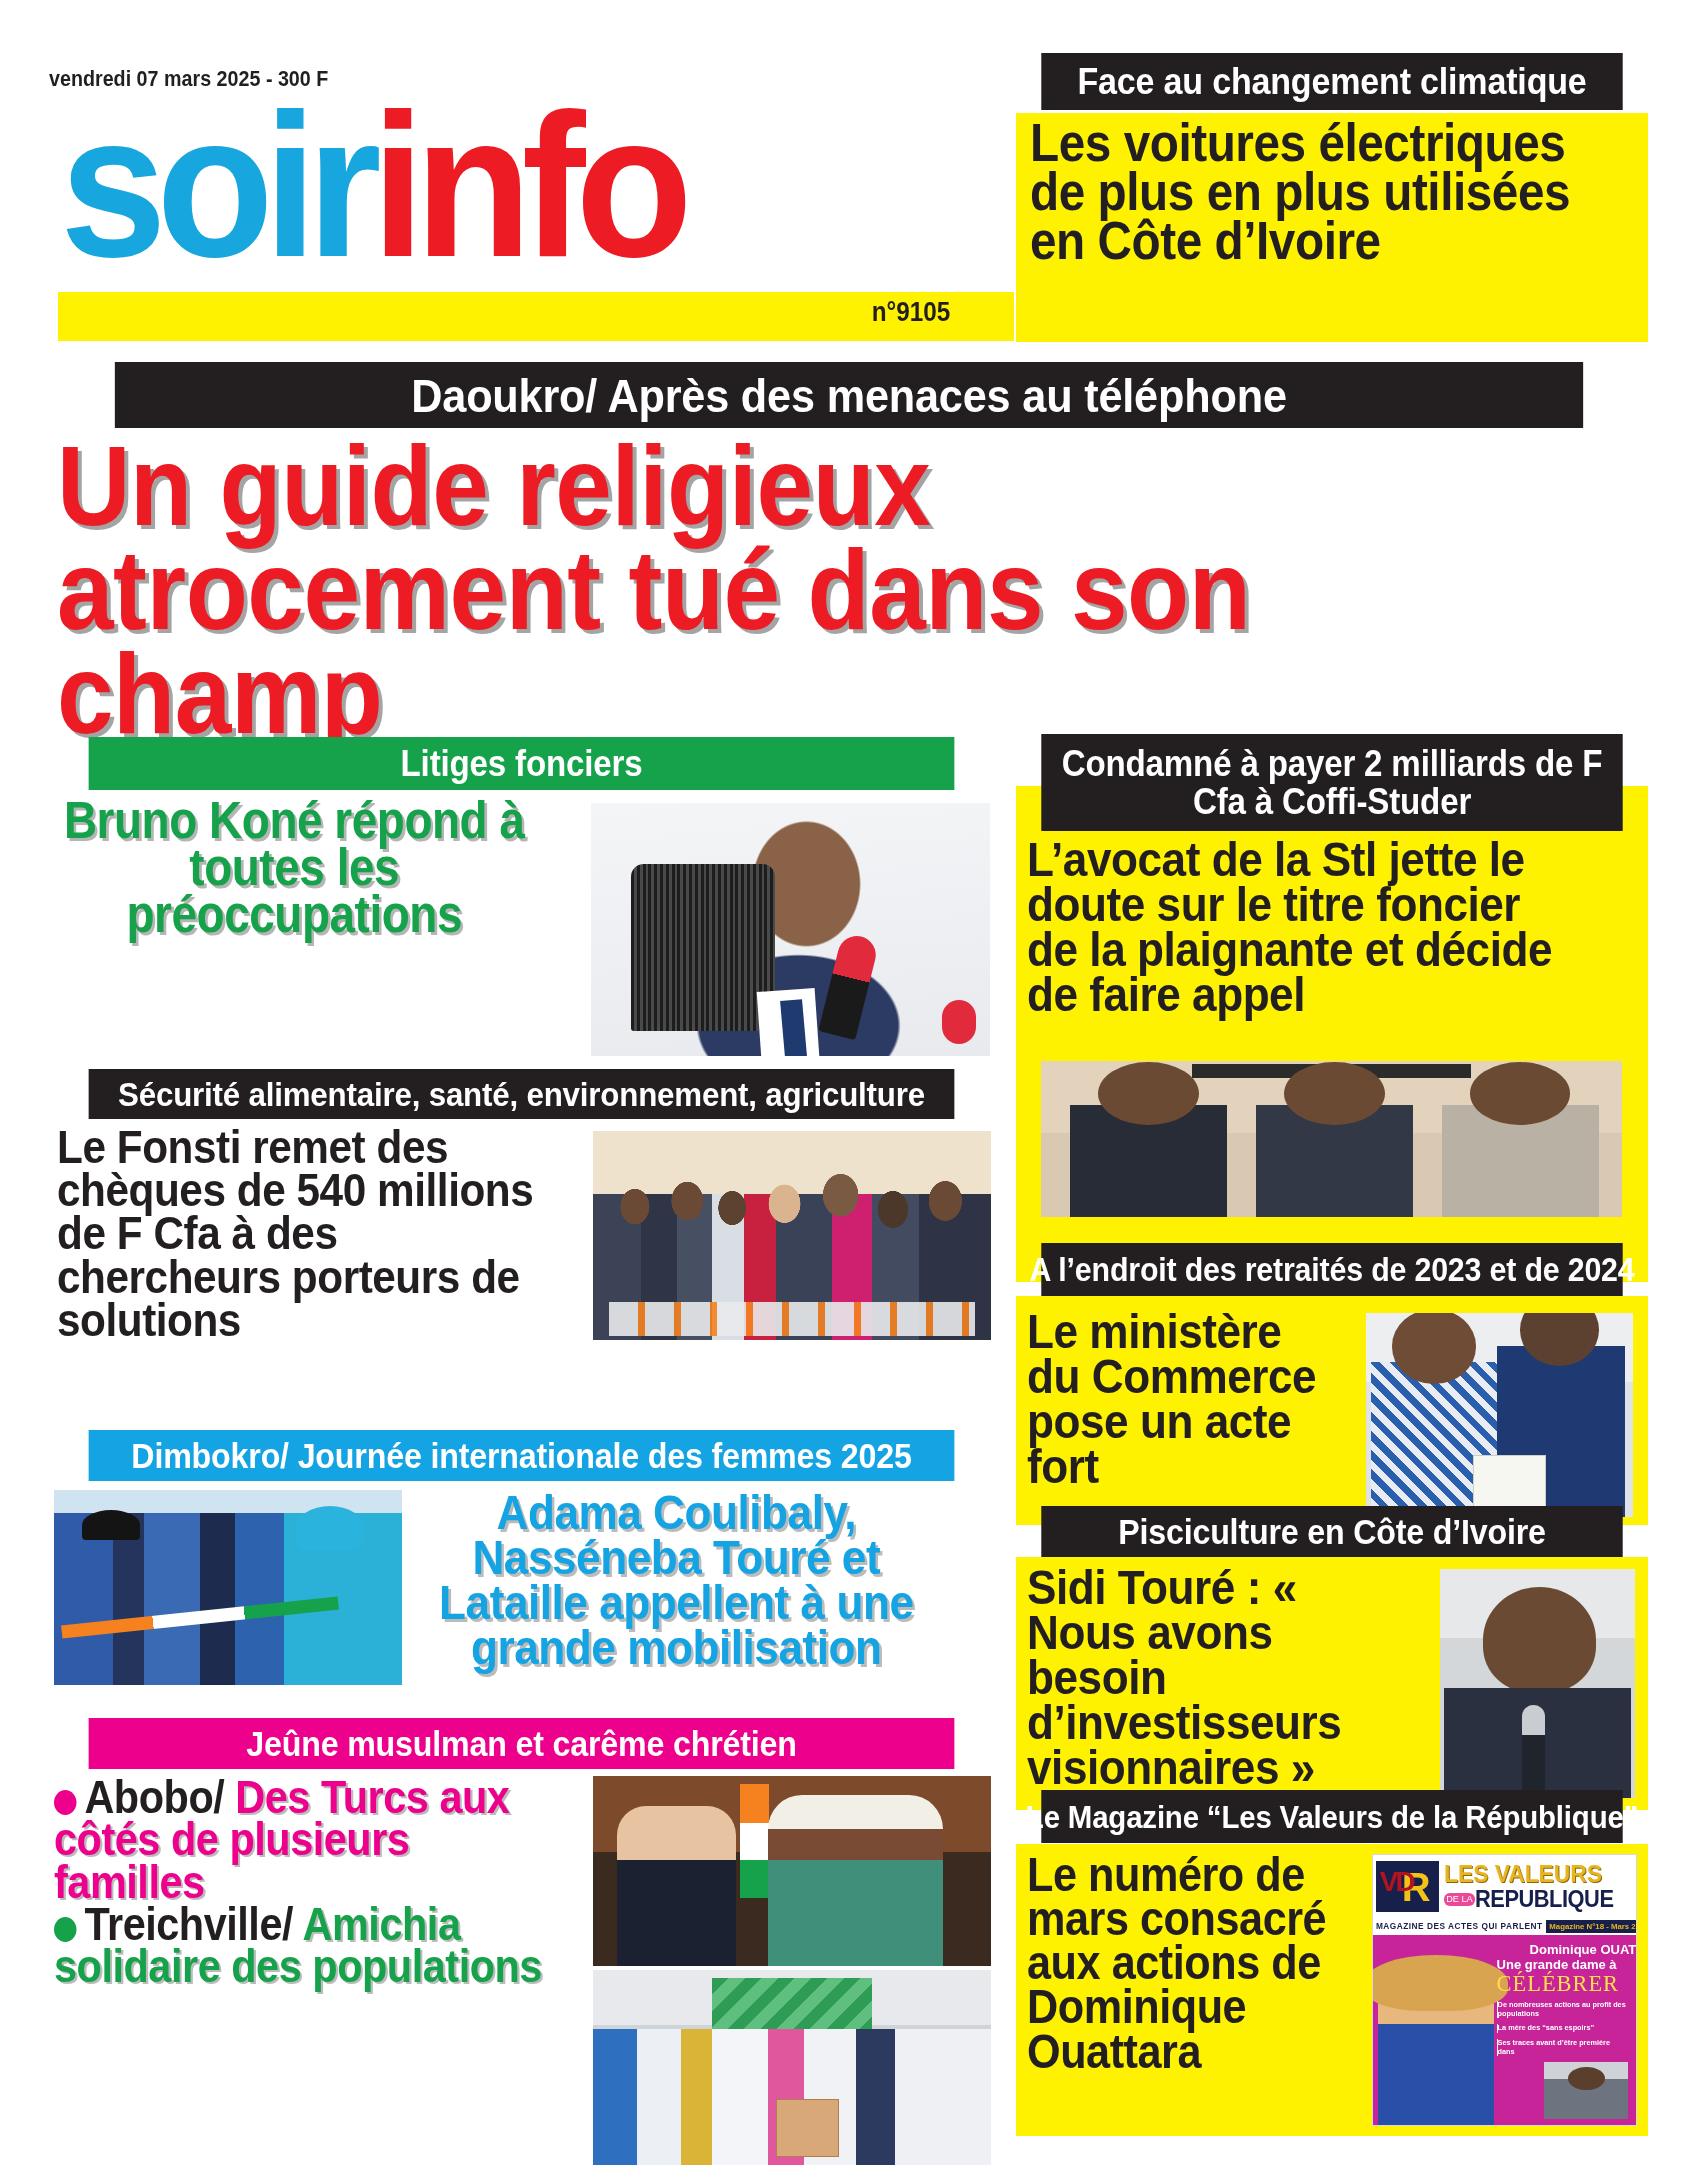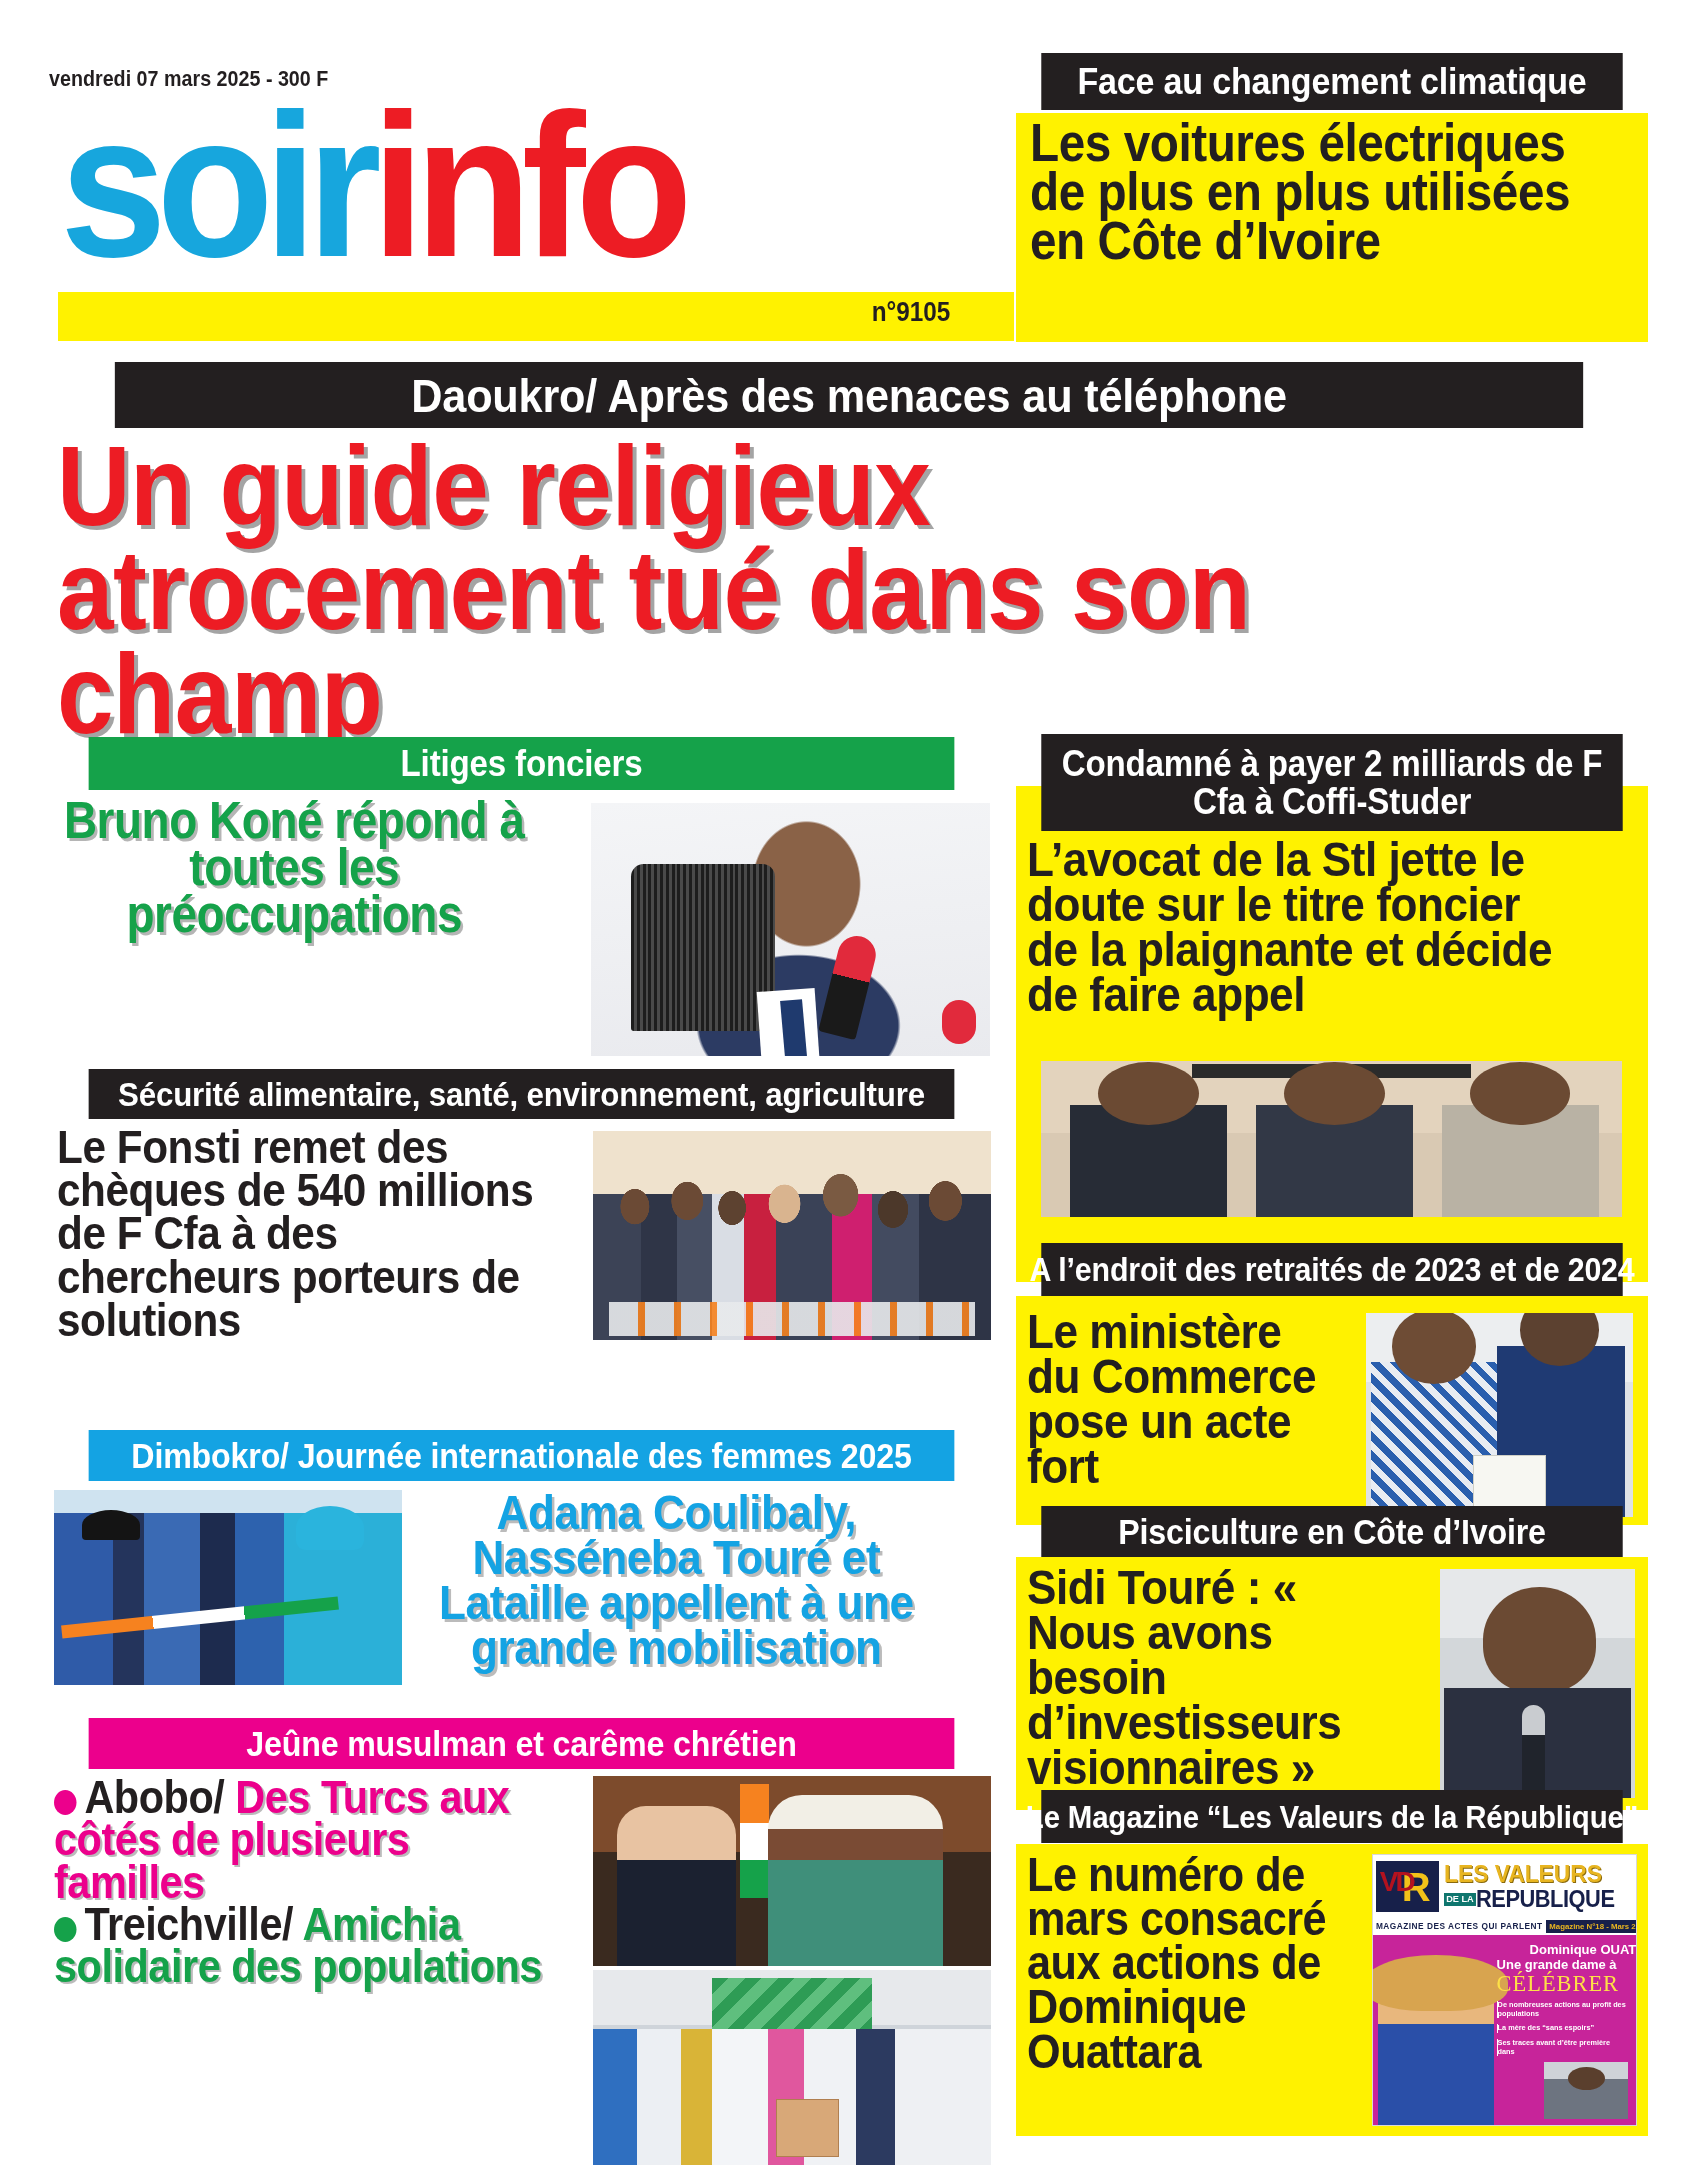--- a/index.html
+++ b/index.html
@@ -276,22 +276,22 @@
   }
   #mag-cover .vdr .vd { position:absolute; left: 3.9px; top: 6.8px; font-size: 28px; font-weight:bold;
     color:#b3121f; letter-spacing:-2.9px; line-height:1; }
   #mag-cover .vdr .rr { font-size: 40px; font-weight:bold; color:#f2c219; line-height:1;
     margin-left: 17.5px; }
   #mag-cover .magtitle { flex:1; padding-left: 4.9px; }
   #mag-cover .lv { font-size: 24px; font-weight:bold; color:#e8b520; line-height:1;
     transform: scaleX(0.95); transform-origin:left; white-space:nowrap;
     text-shadow: 1px 1px 0 #8a6a0d; }
   #mag-cover .dlr { display:flex; align-items:center; margin-top: 1.9px; }
-  #mag-cover .dela { font-size: 9.2px; font-weight:bold; color:#fff; background:#0f766e;
-    padding: 1.5px 2.4px; line-height:1; }
+  #mag-cover .dela { font-size: 9.2px; font-weight:normal; color:#fff; background:#ec4899;
+    padding: 1.5px 2.4px; line-height:1;border-radius:6px; }
   #mag-cover .rep { font-size: 23px; font-weight:bold; color:#17204a; line-height:1;
     letter-spacing:-0.5px; transform: scaleX(0.95); transform-origin:left; white-space:nowrap; }
   #mag-cover .subbar { position:absolute; top: 63px; left:0; right:0; height: 16.5px;
     display:flex; align-items:center; background:#fff; }
   #mag-cover .subbar .l { font-size: 8.3px; font-weight:bold; color:#17204a; letter-spacing:0.5px;
     padding-left: 2.9px; white-space:nowrap; }
   #mag-cover .subbar .r { margin-left: 3.9px; flex:1; background:#17204a; color:#e8b520;
     font-size: 7.8px; font-weight:bold; padding: 1.9px 2.9px; white-space:nowrap; }
   #mag-cover .body { position:absolute; top: 80px; left:0; right:0; bottom:0; background:#c7249a; }
   #mag-cover .lady { position:absolute; left: 2%; bottom: 0; width: 44%; height: 86%;

